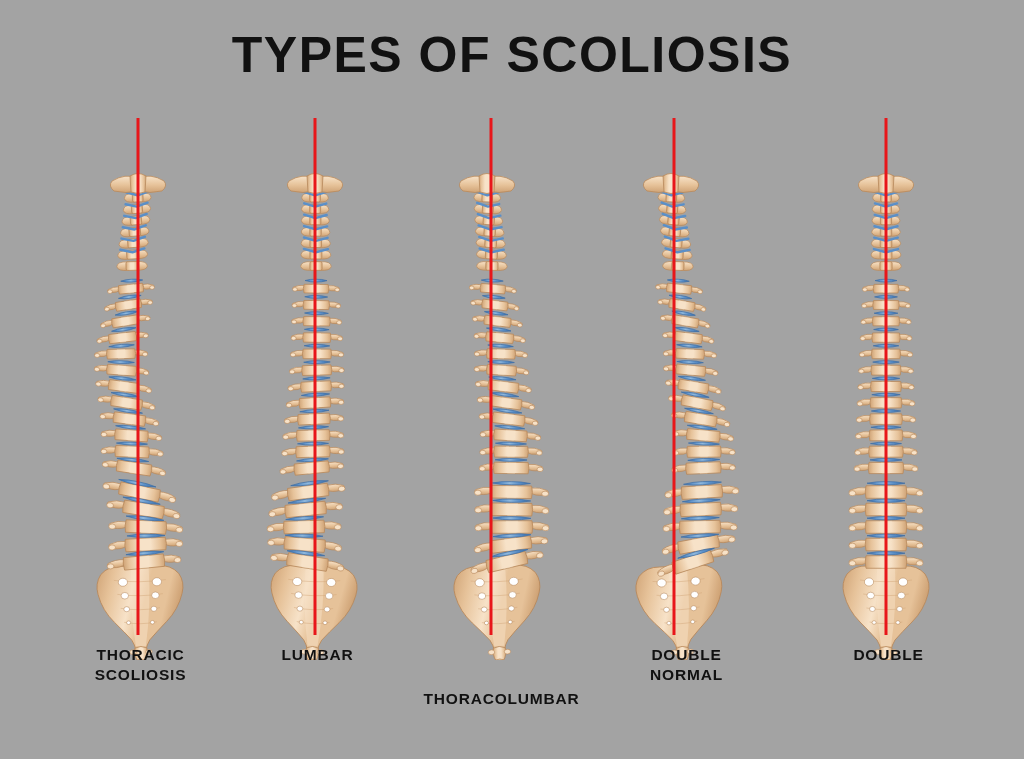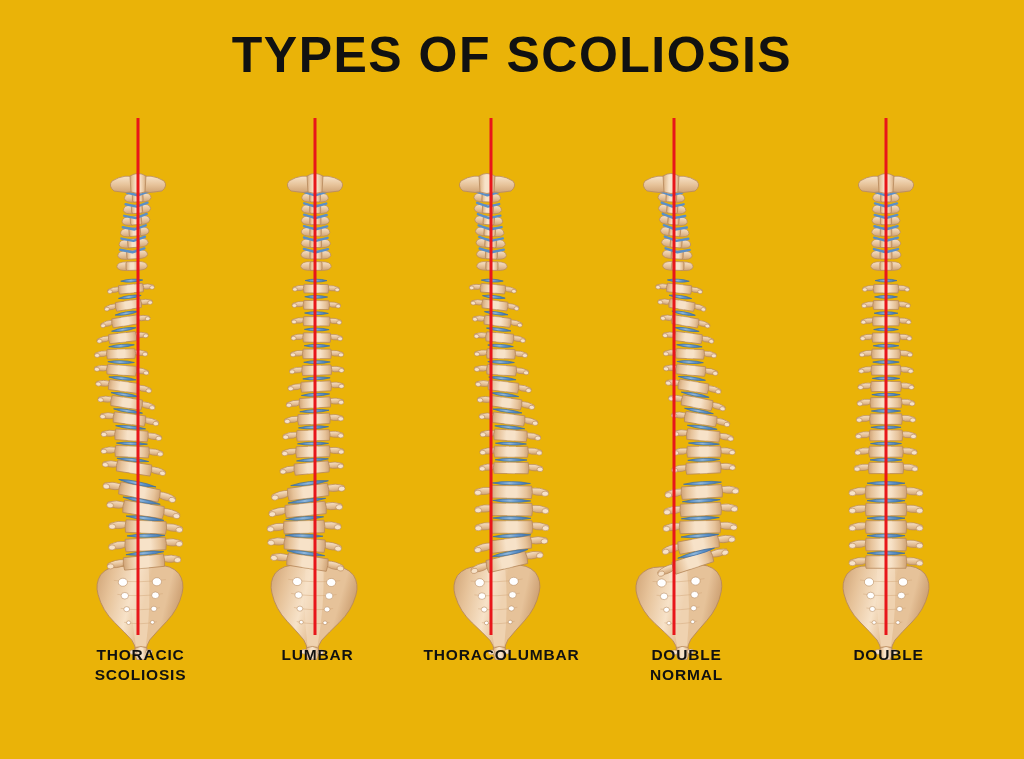--- a/index.html
+++ b/index.html
@@ -12,21 +12,21 @@
     width: 1024px;
     height: 759px;
     font-family: "Liberation Sans", sans-serif;
     overflow: hidden;
     position: relative;
   }
   #poster {
     position: relative;
     width: 1024px;
     height: 759px;
-    background: #eab308;
+    background: #a3a3a3;
   }
   #page-title {
     position: absolute;
     top: 26px;
     left: 0;
     width: 1024px;
     text-align: center;
     font-size: 50px;
     font-weight: bold;
     letter-spacing: 1.5px;
@@ -1526,21 +1526,21 @@
       </div>
     </div>
 
 <div class="caption" style="left: 38px;">
       <span>THORACIC</span>
       <span>SCOLIOSIS</span>
     </div>
     <div class="caption" style="left: 215px;">
       <span>LUMBAR</span>
     </div>
-    <div class="caption" style="left: 399px;">
+    <div class="caption" style="left: 399px; margin-top: 44px;">
       <span>THORACOLUMBAR</span>
     </div>
     <div class="caption" style="left: 584px; text-align: center;">
       <span>DOUBLE</span>
       <span>NORMAL</span>
     </div>
     <div class="caption" style="left: 786px;">
       <span>DOUBLE</span>
     </div>
   </div>

